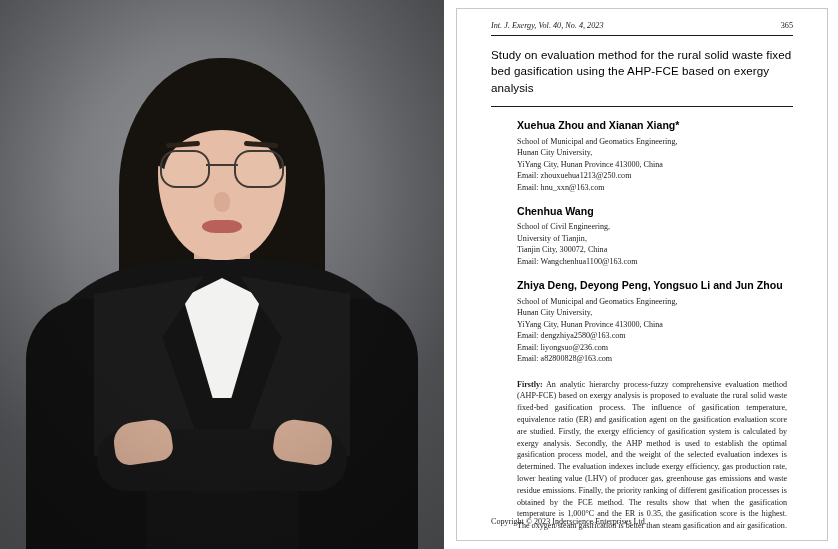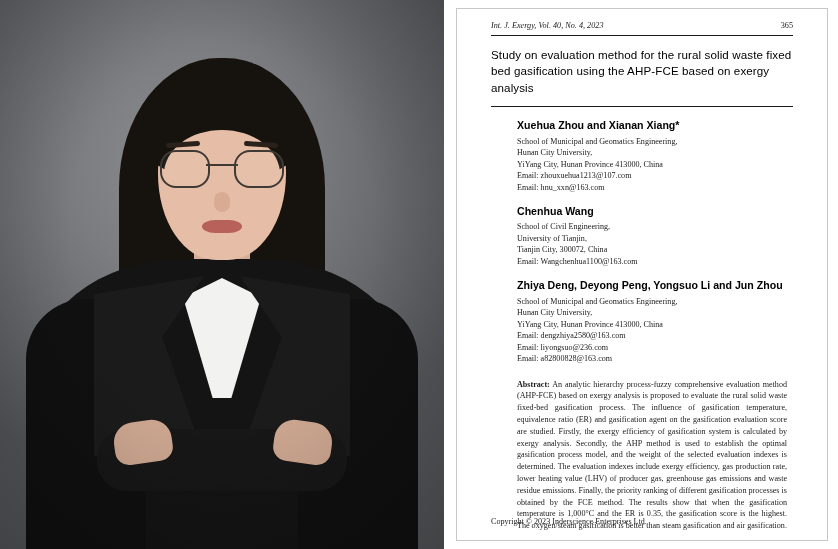--- a/index.html
+++ b/index.html
@@ -350,21 +350,21 @@
 
       <h1 class="title">Study on evaluation method for the rural solid waste fixed bed gasification using the AHP-FCE based on exergy analysis</h1>
       <div class="rule-after-title"></div>
 
       <div class="author-block">
         <div class="author-names">Xuehua Zhou and Xianan Xiang*</div>
         <div class="affil">
           <div>School of Municipal and Geomatics Engineering,</div>
           <div>Hunan City University,</div>
           <div>YiYang City, Hunan Province 413000, China</div>
-          <div>Email: zhouxuehua1213@107.com</div>
+          <div>Email: zhouxuehua1213@250.com</div>
           <div>Email: hnu_xxn@163.com</div>
         </div>
       </div>
 
       <div class="author-block">
         <div class="author-names">Chenhua Wang</div>
         <div class="affil">
           <div>School of Civil Engineering,</div>
           <div>University of Tianjin,</div>
           <div>Tianjin City, 300072, China</div>
@@ -378,21 +378,21 @@
           <div>School of Municipal and Geomatics Engineering,</div>
           <div>Hunan City University,</div>
           <div>YiYang City, Hunan Province 413000, China</div>
           <div>Email: dengzhiya2580@163.com</div>
           <div>Email: liyongsuo@236.com</div>
           <div>Email: a82800828@163.com</div>
         </div>
       </div>
 
       <div class="abstract">
-        <span class="lbl">Abstract:</span>
+        <span class="lbl">Firstly:</span>
         <span>An analytic hierarchy process-fuzzy comprehensive evaluation method (AHP-FCE) based on exergy analysis is proposed to evaluate the rural solid waste fixed-bed gasification process. The influence of gasification temperature, equivalence ratio (ER) and gasification agent on the gasification evaluation score are studied. Firstly, the exergy efficiency of gasification system is calculated by exergy analysis. Secondly, the AHP method is used to establish the optimal gasification process model, and the weight of the selected evaluation indexes is determined. The evaluation indexes include exergy efficiency, gas production rate, lower heating value (LHV) of producer gas, greenhouse gas emissions and waste residue emissions. Finally, the priority ranking of different gasification processes is obtained by the FCE method. The results show that when the gasification temperature is 1,000°C and the ER is 0.35, the gasification score is the highest. The oxygen/steam gasification is better than steam gasification and air gasification.</span>
       </div>
 
       <div class="copyright">Copyright © 2023 Inderscience Enterprises Ltd.</div>
 
     </div>
   </div>
 
 </div>
 

